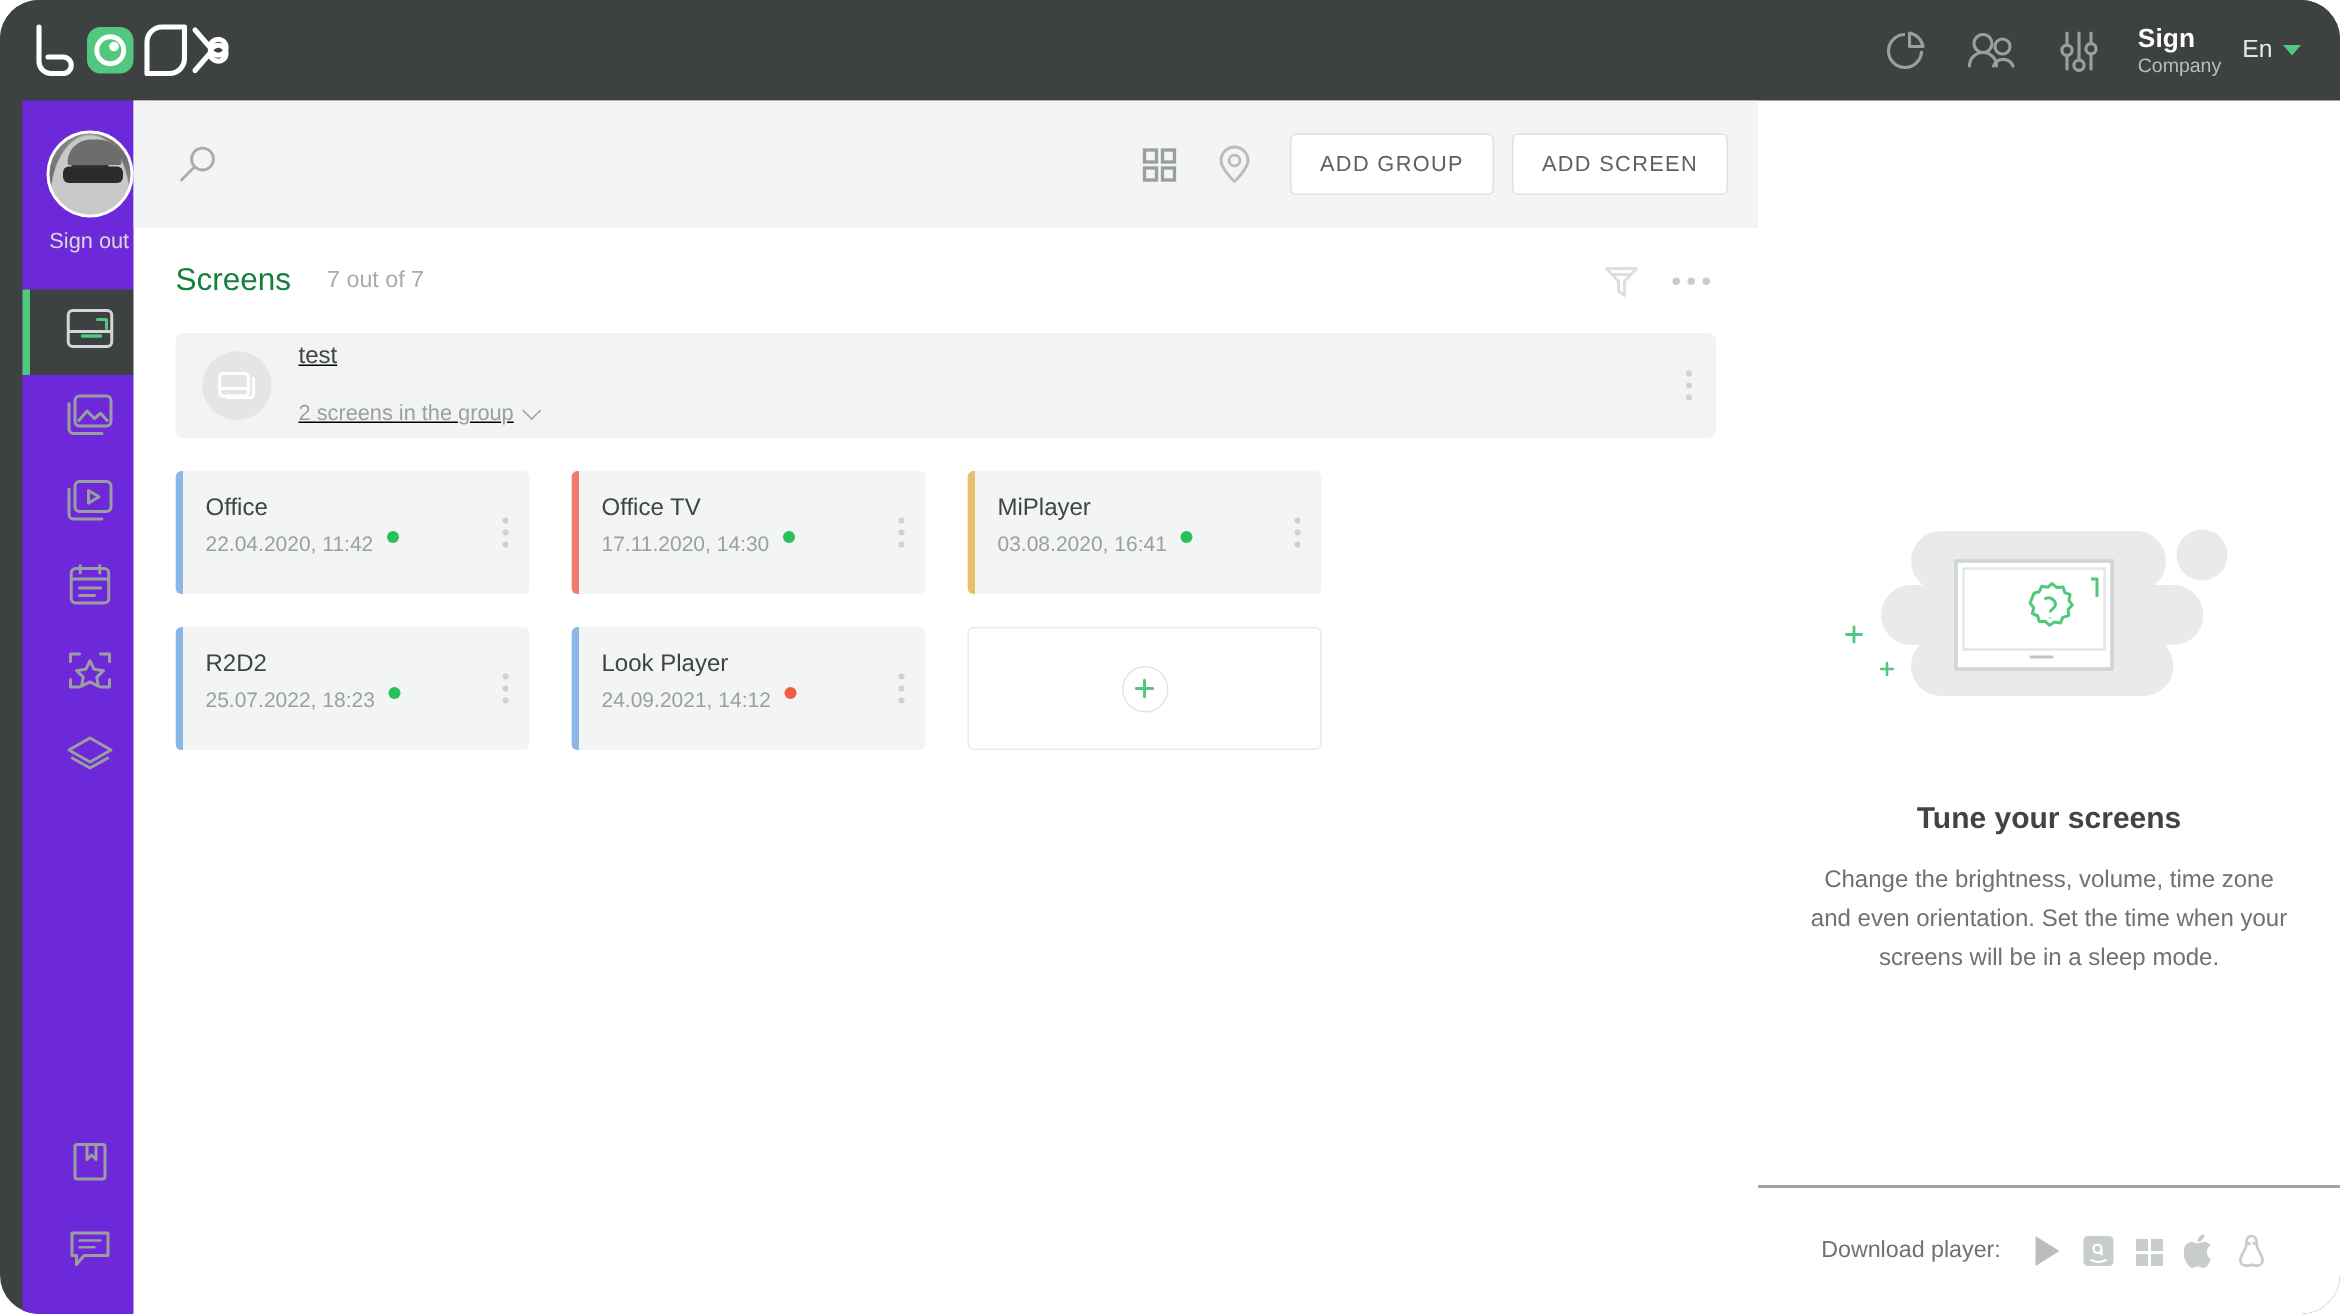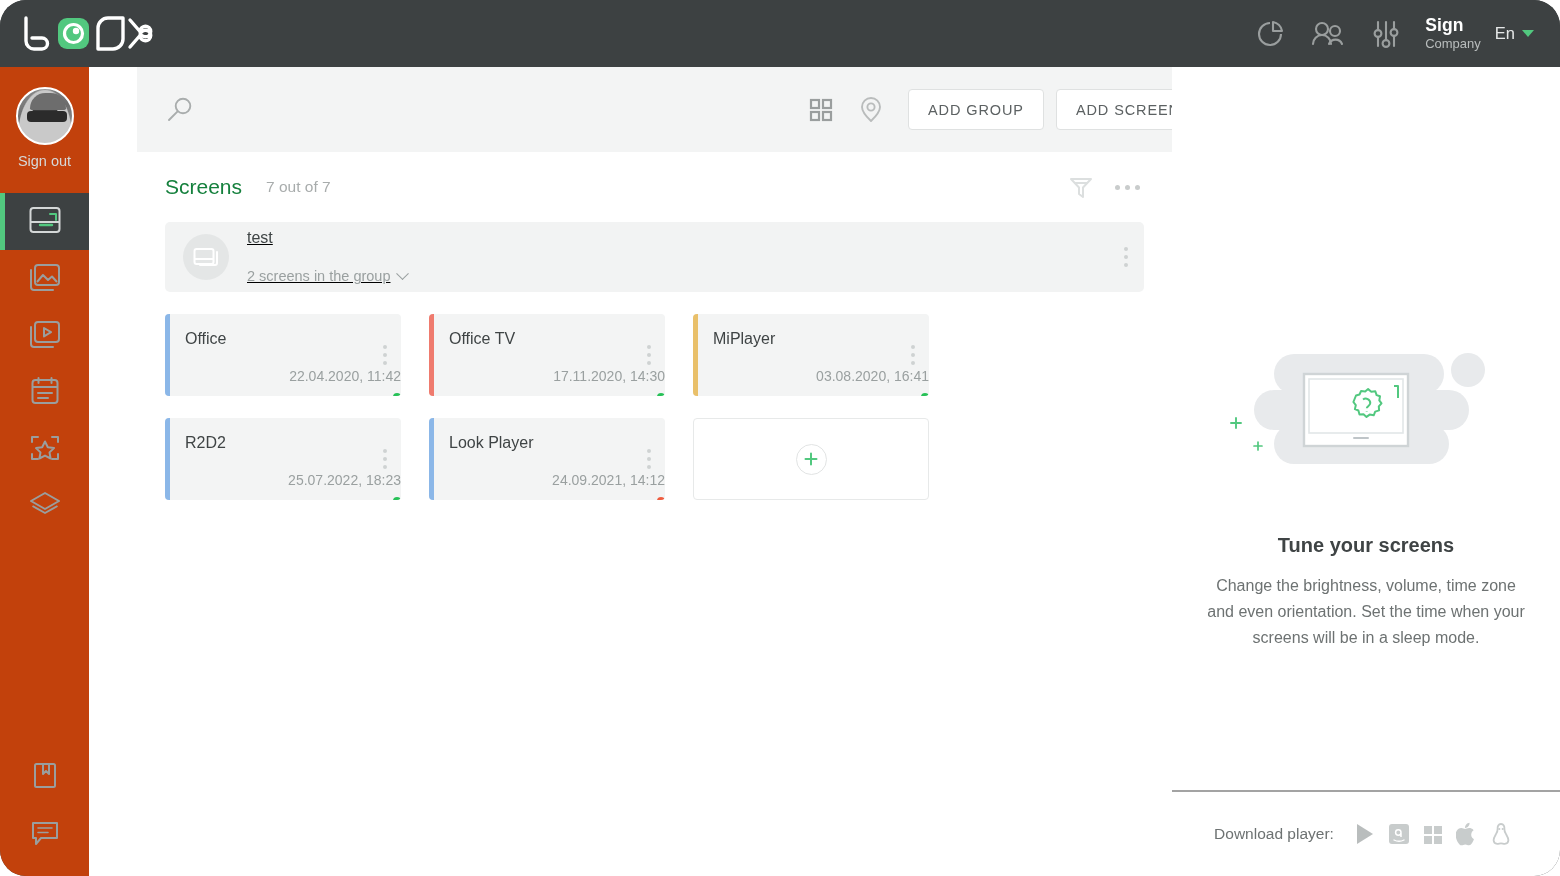--- a/index.html
+++ b/index.html
@@ -52,23 +52,23 @@
   }
   .caret-green {
     width: 0; height: 0;
     border-left: 6px solid transparent;
     border-right: 6px solid transparent;
     border-top: 7px solid #52c87f;
   }
 
   
   .sidebar {
-    position: absolute; left: 0; top: 67px;
+    position: absolute; left: 15px; top: 67px;
     width: 89px; height: 809px;
-    background: #c2410c;
+    background: #6d28d9;
   }
   .avatar-wrap {
     padding-top: 20px; display: flex; flex-direction: column; align-items: center;
   }
   .avatar {
     width: 58px; height: 58px; border-radius: 50%;
     border: 2px solid #ffffff;
     background:
       radial-gradient(circle at 50% 36%, #3a3a3a 0 12px, rgba(0,0,0,0) 13px),
       radial-gradient(ellipse at 50% 82%, #c9c9c9 0 26px, rgba(0,0,0,0) 27px),
@@ -99,21 +99,20 @@
     width: 5px; height: 57px; background: #52c87f;
   }
   .nav-bottom { position: absolute; left: 0; bottom: 14px; width: 89px; }
 
   
   .main {
     position: absolute; left: 89px; top: 67px;
     width: 1083px; height: 809px;
     background: #ffffff;
     overflow: hidden;
-    padding-left: 48px;
   }
   .toolbar {
     position: relative; height: 85px; width: 1083px;
     background: #f3f4f4;
     display: flex; align-items: center;
   }
   .search-icon-btn {
     width: 52px; height: 52px; margin-left: 16px;
     display: flex; align-items: center; justify-content: center;
     cursor: pointer;
@@ -191,22 +190,22 @@
     width: 236px; height: 82px; margin-right: 28px; margin-bottom: 22px;
     background: #f3f4f4; border-radius: 4px;
     padding: 16px 0 0 20px; cursor: pointer;
     overflow: hidden;
   }
   .card .bar {
     position: absolute; left: 0; top: 0; width: 5px; height: 82px;
   }
   .card-name { font-size: 16px; color: #3f4445; }
   .card-meta {
-    margin-top: 20px; font-size: 14px; color: #9aa0a0;
-    display: flex; align-items: flex-end; gap: 9px; flex-direction: column;
+    margin-top: 6px; font-size: 14px; color: #9aa0a0;
+    display: flex; align-items: flex-start; gap: 9px;
   }
   .status-dot { width: 8px; height: 8px; border-radius: 50%; display: block; }
   .card .dots-v { right: 14px; }
   .card-add {
     width: 236px; height: 82px; margin-right: 28px; margin-bottom: 22px;
     border: 1px solid #e7e9e9; border-radius: 4px; background: #fff;
     display: flex; align-items: center; justify-content: center; cursor: pointer;
   }
   .plus-circle {
     width: 31px; height: 31px; border-radius: 50%;

